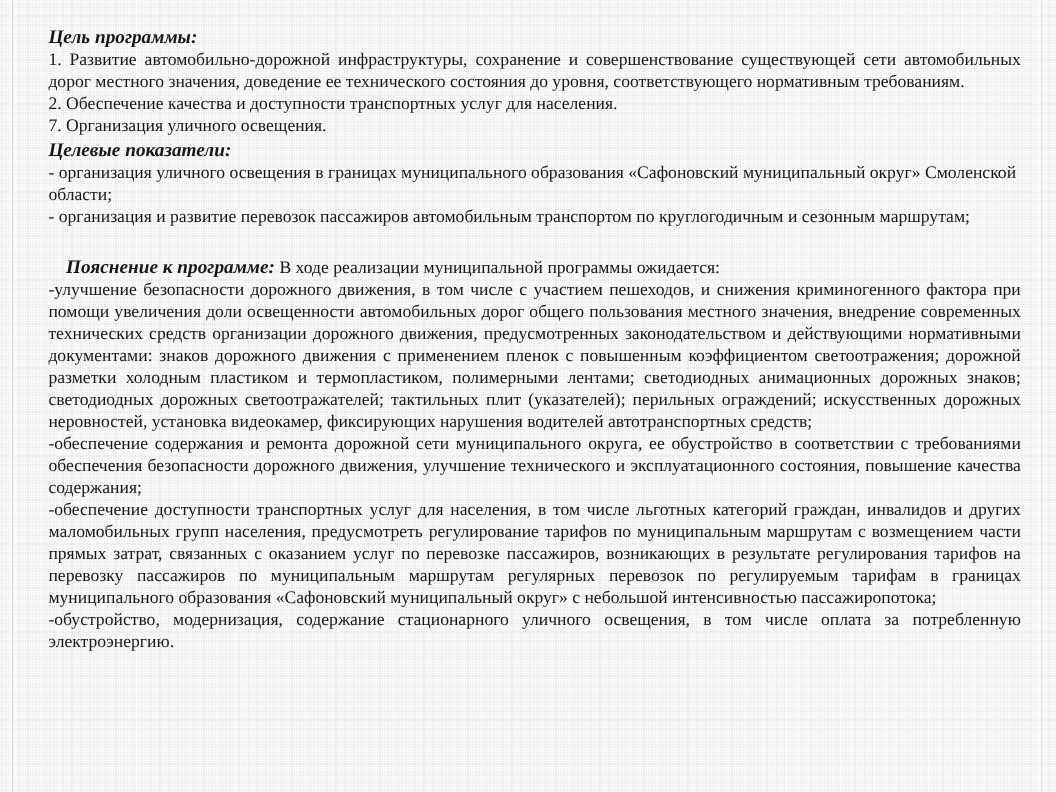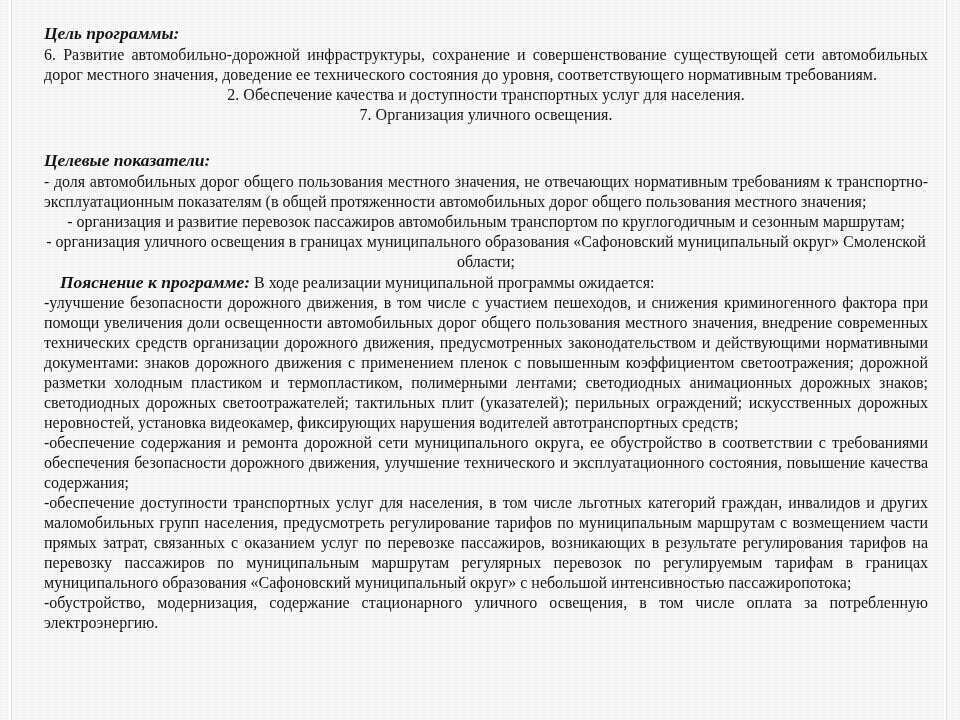--- a/index.html
+++ b/index.html
@@ -45,51 +45,50 @@
     font-size: 17.5px;
     line-height: 1.3;
     margin: 0;
   }
   .para {
     font-size: 16px;
     line-height: 1.25;
     margin: 0;
     text-align: justify;
   }
-  .para.left { text-align: center; }
-  .section-indicators { margin-top: 24px; }
-  .section-explanation { margin-top: 0; }
+  .para.left { text-align: left; }
+  .section-indicators { }
+  .section-explanation { margin-top: 24px; }
   .explanation-first { text-indent: 16px; }
   .inline-heading {
     font-weight: bold;
     font-style: italic;
     font-size: 17.5px;
   }
 </style>
 </head>
 <body>
 
 <div class="slide">
   <div class="edge-line left"></div>
   <div class="edge-line right"></div>
 
   <div class="content">
 
     <div class="section-goal">
       <p class="heading">Цель программы:</p>
-      <p class="para">6. Развитие автомобильно-дорожной инфраструктуры, сохранение и совершенствование существующей  сети автомобильных дорог местного значения, доведение ее технического состояния до уровня, соответствующего нормативным требованиям.</p>
+      <p class="para">1. Развитие автомобильно-дорожной инфраструктуры, сохранение и совершенствование существующей  сети автомобильных дорог местного значения, доведение ее технического состояния до уровня, соответствующего нормативным требованиям.</p>
       <p class="para left">2. Обеспечение качества и доступности транспортных услуг для населения.</p>
       <p class="para left">7. Организация уличного освещения.</p>
     </div>
 
     <div class="section-indicators">
       <p class="heading">Целевые показатели:</p>
-      <p class="para">- доля автомобильных дорог общего пользования местного значения, не отвечающих нормативным требованиям к транспортно-эксплуатационным показателям (в общей протяженности автомобильных дорог общего пользования местного значения;</p>
+      <p class="para left">- организация уличного освещения в границах муниципального образования «Сафоновский муниципальный округ» Смоленской области;</p>
       <p class="para left">- организация и развитие перевозок пассажиров автомобильным транспортом по круглогодичным и сезонным маршрутам;</p>
-      <p class="para left">- организация уличного освещения в границах муниципального образования «Сафоновский муниципальный округ» Смоленской области;</p>
     </div>
 
     <div class="section-explanation">
       <p class="para explanation-first">
         <span class="inline-heading">Пояснение к программе:</span>
         <span>В ходе реализации муниципальной программы ожидается:</span>
       </p>
       <p class="para">-улучшение безопасности дорожного движения, в том числе с участием пешеходов, и снижения криминогенного фактора при помощи увеличения доли освещенности автомобильных дорог общего пользования местного значения, внедрение современных технических средств организации дорожного движения, предусмотренных законодательством и действующими нормативными документами: знаков дорожного движения с применением пленок с повышенным коэффициентом светоотражения; дорожной разметки  холодным пластиком и термопластиком, полимерными лентами; светодиодных анимационных дорожных знаков; светодиодных дорожных светоотражателей; тактильных плит (указателей); перильных ограждений; искусственных дорожных неровностей, установка видеокамер, фиксирующих нарушения водителей автотранспортных средств;</p>
       <p class="para">-обеспечение содержания и ремонта дорожной сети муниципального округа, ее обустройство в соответствии с требованиями обеспечения безопасности дорожного движения, улучшение технического и эксплуатационного состояния, повышение качества содержания;</p>
       <p class="para">-обеспечение доступности транспортных услуг для населения, в том числе льготных категорий граждан, инвалидов и других маломобильных групп населения, предусмотреть регулирование тарифов по муниципальным маршрутам с возмещением части прямых затрат, связанных с оказанием услуг по перевозке пассажиров, возникающих в результате регулирования тарифов на перевозку пассажиров по муниципальным маршрутам регулярных перевозок по регулируемым тарифам в границах муниципального образования «Сафоновский муниципальный округ»  с небольшой интенсивностью пассажиропотока;</p>

